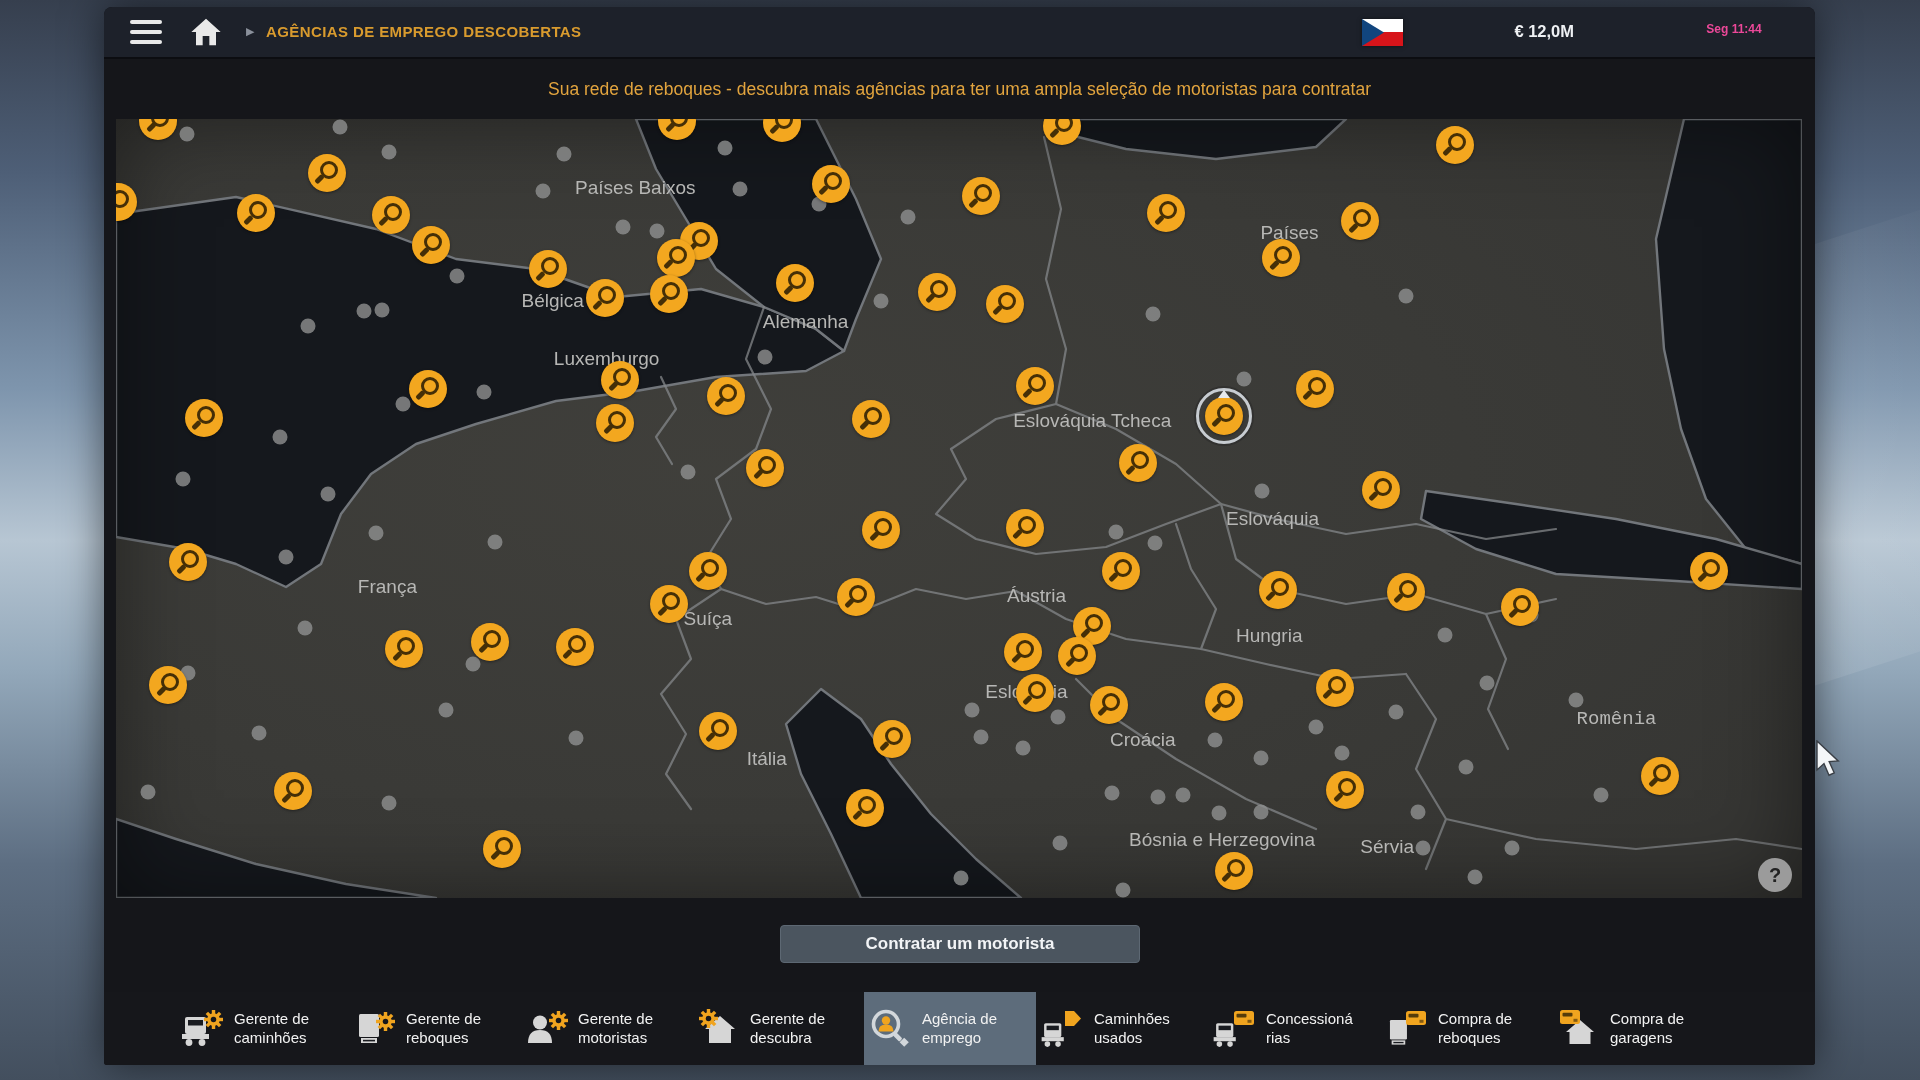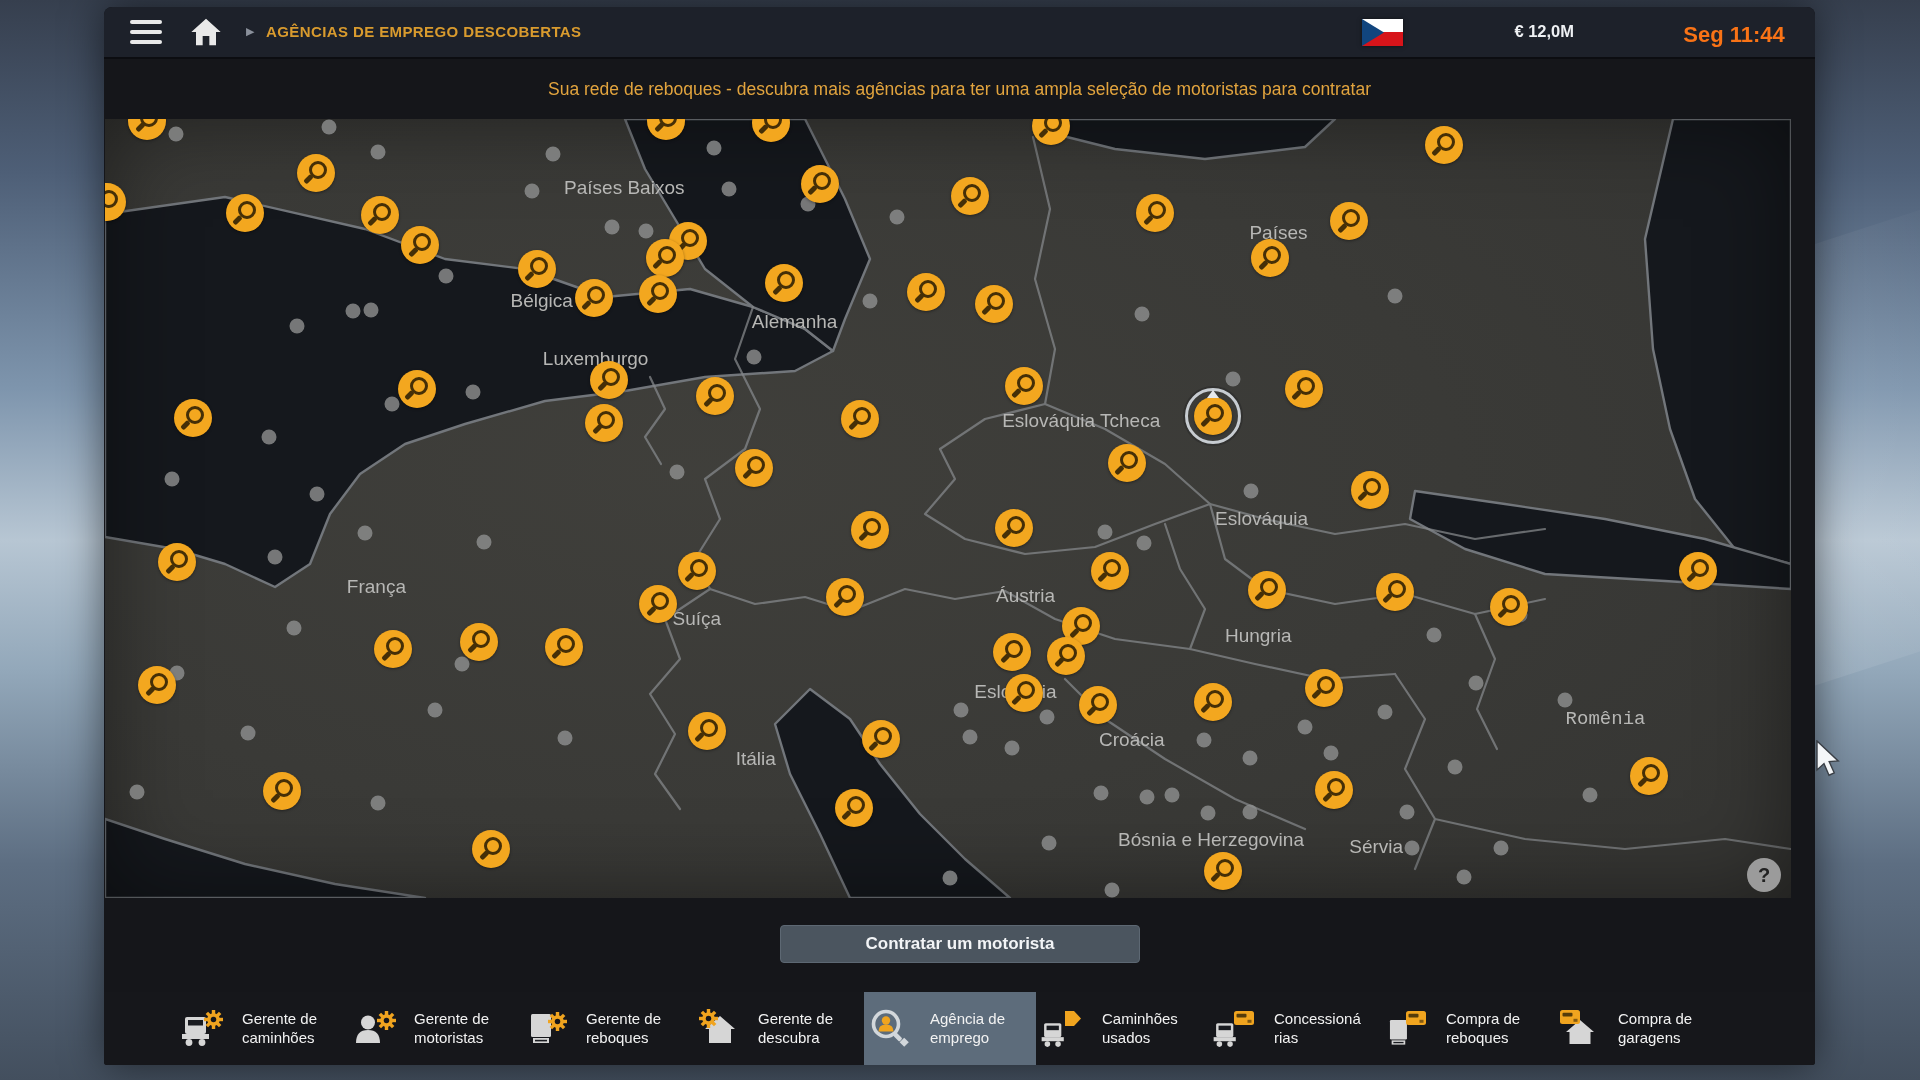--- a/index.html
+++ b/index.html
@@ -18,26 +18,26 @@
   .burger{position:absolute;left:26px;top:13px;width:32px;height:24px;display:flex;flex-direction:column;justify-content:space-between;cursor:pointer;}
   .burger i{display:block;height:4px;background:#e9e9e9;border-radius:2px;}
   .homebtn{position:absolute;left:86px;top:10px;width:34px;height:30px;}
   .crumb-arrow{position:absolute;left:142px;top:18px;font-size:11px;color:#8a909b;}
   .crumb{position:absolute;left:162px;top:16px;font-size:15px;font-weight:bold;letter-spacing:.4px;color:#d99b2e;}
   .flag{position:absolute;left:1258px;top:12px;width:41px;height:27px;
     background:linear-gradient(180deg,#ffffff 0 50%,#d7141a 50% 100%);overflow:hidden;box-shadow:0 0 4px rgba(0,0,0,.5);}
   .flag:before{content:'';position:absolute;left:0;top:0;width:22px;height:27px;background:#11457e;
     clip-path:polygon(0 0,100% 50%,0 100%);}
   .money{position:absolute;left:1360px;top:15px;width:110px;text-align:right;font-size:16.5px;color:#eef0f3;font-weight:600;}
-  .clock{position:absolute;left:1570px;top:15px;width:120px;text-align:center;font-size:22px;color:#f97316;font-weight:600;}
+  .clock{position:absolute;left:1570px;top:15px;width:120px;text-align:center;font-size:12px;color:#ec4899;font-weight:600;}
   
   .subtitle{position:absolute;left:0;top:55px;width:100%;height:55px;display:flex;align-items:center;justify-content:center;
     font-size:17.5px;color:#e2a43e;}
   
-  .map{position:absolute;left:1px;top:112px;width:1686px;height:779px;background:#7f1d1d;overflow:hidden;}
+  .map{position:absolute;left:12px;top:112px;width:1686px;height:779px;background:#7f1d1d;overflow:hidden;}
   .map svg.geo{position:absolute;inset:0;}
   .map:after{content:'';position:absolute;inset:0;box-shadow:inset 0 0 90px rgba(0,0,0,.45);pointer-events:none;}
   .country-label{position:absolute;transform:translate(-50%,-50%);font-size:19px;color:#b7b7b5;white-space:nowrap;z-index:3;}
   .city-dot{position:absolute;width:15px;height:15px;border-radius:50%;background:#8f9090;opacity:.8;
     transform:translate(-50%,-50%);z-index:4;}
   .agency-marker{position:absolute;width:38px;height:38px;border-radius:50%;background:#f3a71f;
     transform:translate(-50%,-50%);z-index:6;box-shadow:0 1px 3px rgba(0,0,0,.4);cursor:pointer;}
   .agency-marker:before{content:'';position:absolute;left:12px;top:7px;width:12px;height:12px;border-radius:50%;
     border:3.6px solid #452f07;}
   .agency-marker:after{content:'';position:absolute;left:9.5px;top:20.5px;width:4.6px;height:10px;border-radius:2px;
@@ -58,21 +58,21 @@
   .legend .lloc{font-size:14.5px;color:#f1f1f1;line-height:1.25;width:98px;}
   .helpbtn{position:absolute;right:10px;bottom:6px;width:34px;height:34px;border-radius:50%;background:#9b9b9b;
     display:flex;align-items:center;justify-content:center;font-size:20px;font-weight:bold;color:#222;z-index:8;cursor:pointer;}
   
   .hirebtn{position:absolute;left:676px;top:918px;width:360px;height:38px;background:#4b555f;border:1px solid #5d6873;
     border-radius:4px;color:#f2f4f6;font-size:17px;font-weight:bold;display:flex;align-items:center;justify-content:center;
     cursor:pointer;font-family:inherit;}
   
   .toolbar{position:absolute;left:0;top:985px;width:1711px;height:73px;background:#16171b;border-radius:0 0 3px 3px;
     display:flex;align-items:stretch;padding-left:72px;box-sizing:border-box;}
-  .titem{width:172px;display:flex;align-items:center;gap:18px;padding:0 4px;box-sizing:border-box;cursor:pointer;}
+  .titem{width:172px;display:flex;align-items:center;gap:10px;padding:0 4px;box-sizing:border-box;cursor:pointer;}
   .titem.selected{background:#5d6c7b;}
   .ticon{width:44px;height:44px;flex:none;display:flex;align-items:center;justify-content:center;}
   .tlabel{font-size:15px;color:#f2f2f2;line-height:1.25;overflow-wrap:anywhere;width:106px;}
   
   .cursor{position:absolute;left:1814px;top:740px;z-index:50;}
   .hidden-defs{position:absolute;width:0;height:0;overflow:hidden;}
 </style>
 </head>
 <body>
 
@@ -343,38 +343,38 @@
             <circle cx="22" cy="35.5" r="3.4" fill="#d6d6d6"></circle>
           <use href="#gear" xlink:href="#gear" x="24" y="3" width="19" height="19"></use>
         </svg>
         </span>
       <span class="tlabel">Gerente de caminhões</span>
     </div>
 
     <div class="titem">
       <span class="ticon">
         <svg viewBox="0 0 44 44" width="44" height="44">
-          <circle cx="16" cy="15.5" r="7" fill="#d6d6d6"></circle>
-          <path d="M4 36 q0 -13 12 -13 q12 0 12 13 z" fill="#d6d6d6"></path>
-          <use href="#gear" xlink:href="#gear" x="25" y="4" width="19" height="19"></use>
-        </svg>
-        </span>
-      <span class="tlabel">Gerente de motoristas</span>
-    </div>
-
-    <div class="titem">
-      <span class="ticon">
-        <svg viewBox="0 0 44 44" width="44" height="44">
           <rect x="7" y="7" width="20" height="23" rx="1.5" fill="#d6d6d6"></rect>
           <rect x="9" y="31" width="16" height="5" fill="#d6d6d6"></rect>
           <rect x="11" y="32.8" width="12" height="1.6" fill="#191b20"></rect>
           <use href="#gear" xlink:href="#gear" x="24" y="5" width="19" height="19"></use>
         </svg>
         </span>
       <span class="tlabel">Gerente de reboques</span>
+    </div>
+
+    <div class="titem">
+      <span class="ticon">
+        <svg viewBox="0 0 44 44" width="44" height="44">
+          <circle cx="16" cy="15.5" r="7" fill="#d6d6d6"></circle>
+          <path d="M4 36 q0 -13 12 -13 q12 0 12 13 z" fill="#d6d6d6"></path>
+          <use href="#gear" xlink:href="#gear" x="25" y="4" width="19" height="19"></use>
+        </svg>
+        </span>
+      <span class="tlabel">Gerente de motoristas</span>
     </div>
 
     <div class="titem">
       <span class="ticon">
         <svg viewBox="0 0 44 44" width="44" height="44">
           <path d="M24 9 L39 22 L35 22 L35 36 L13 36 L13 22 L9 22 Z" fill="#d6d6d6"></path>
           <use href="#gear" xlink:href="#gear" x="3" y="2" width="19" height="19"></use>
         </svg>
         </span>
       <span class="tlabel">Gerente de descubra</span>

